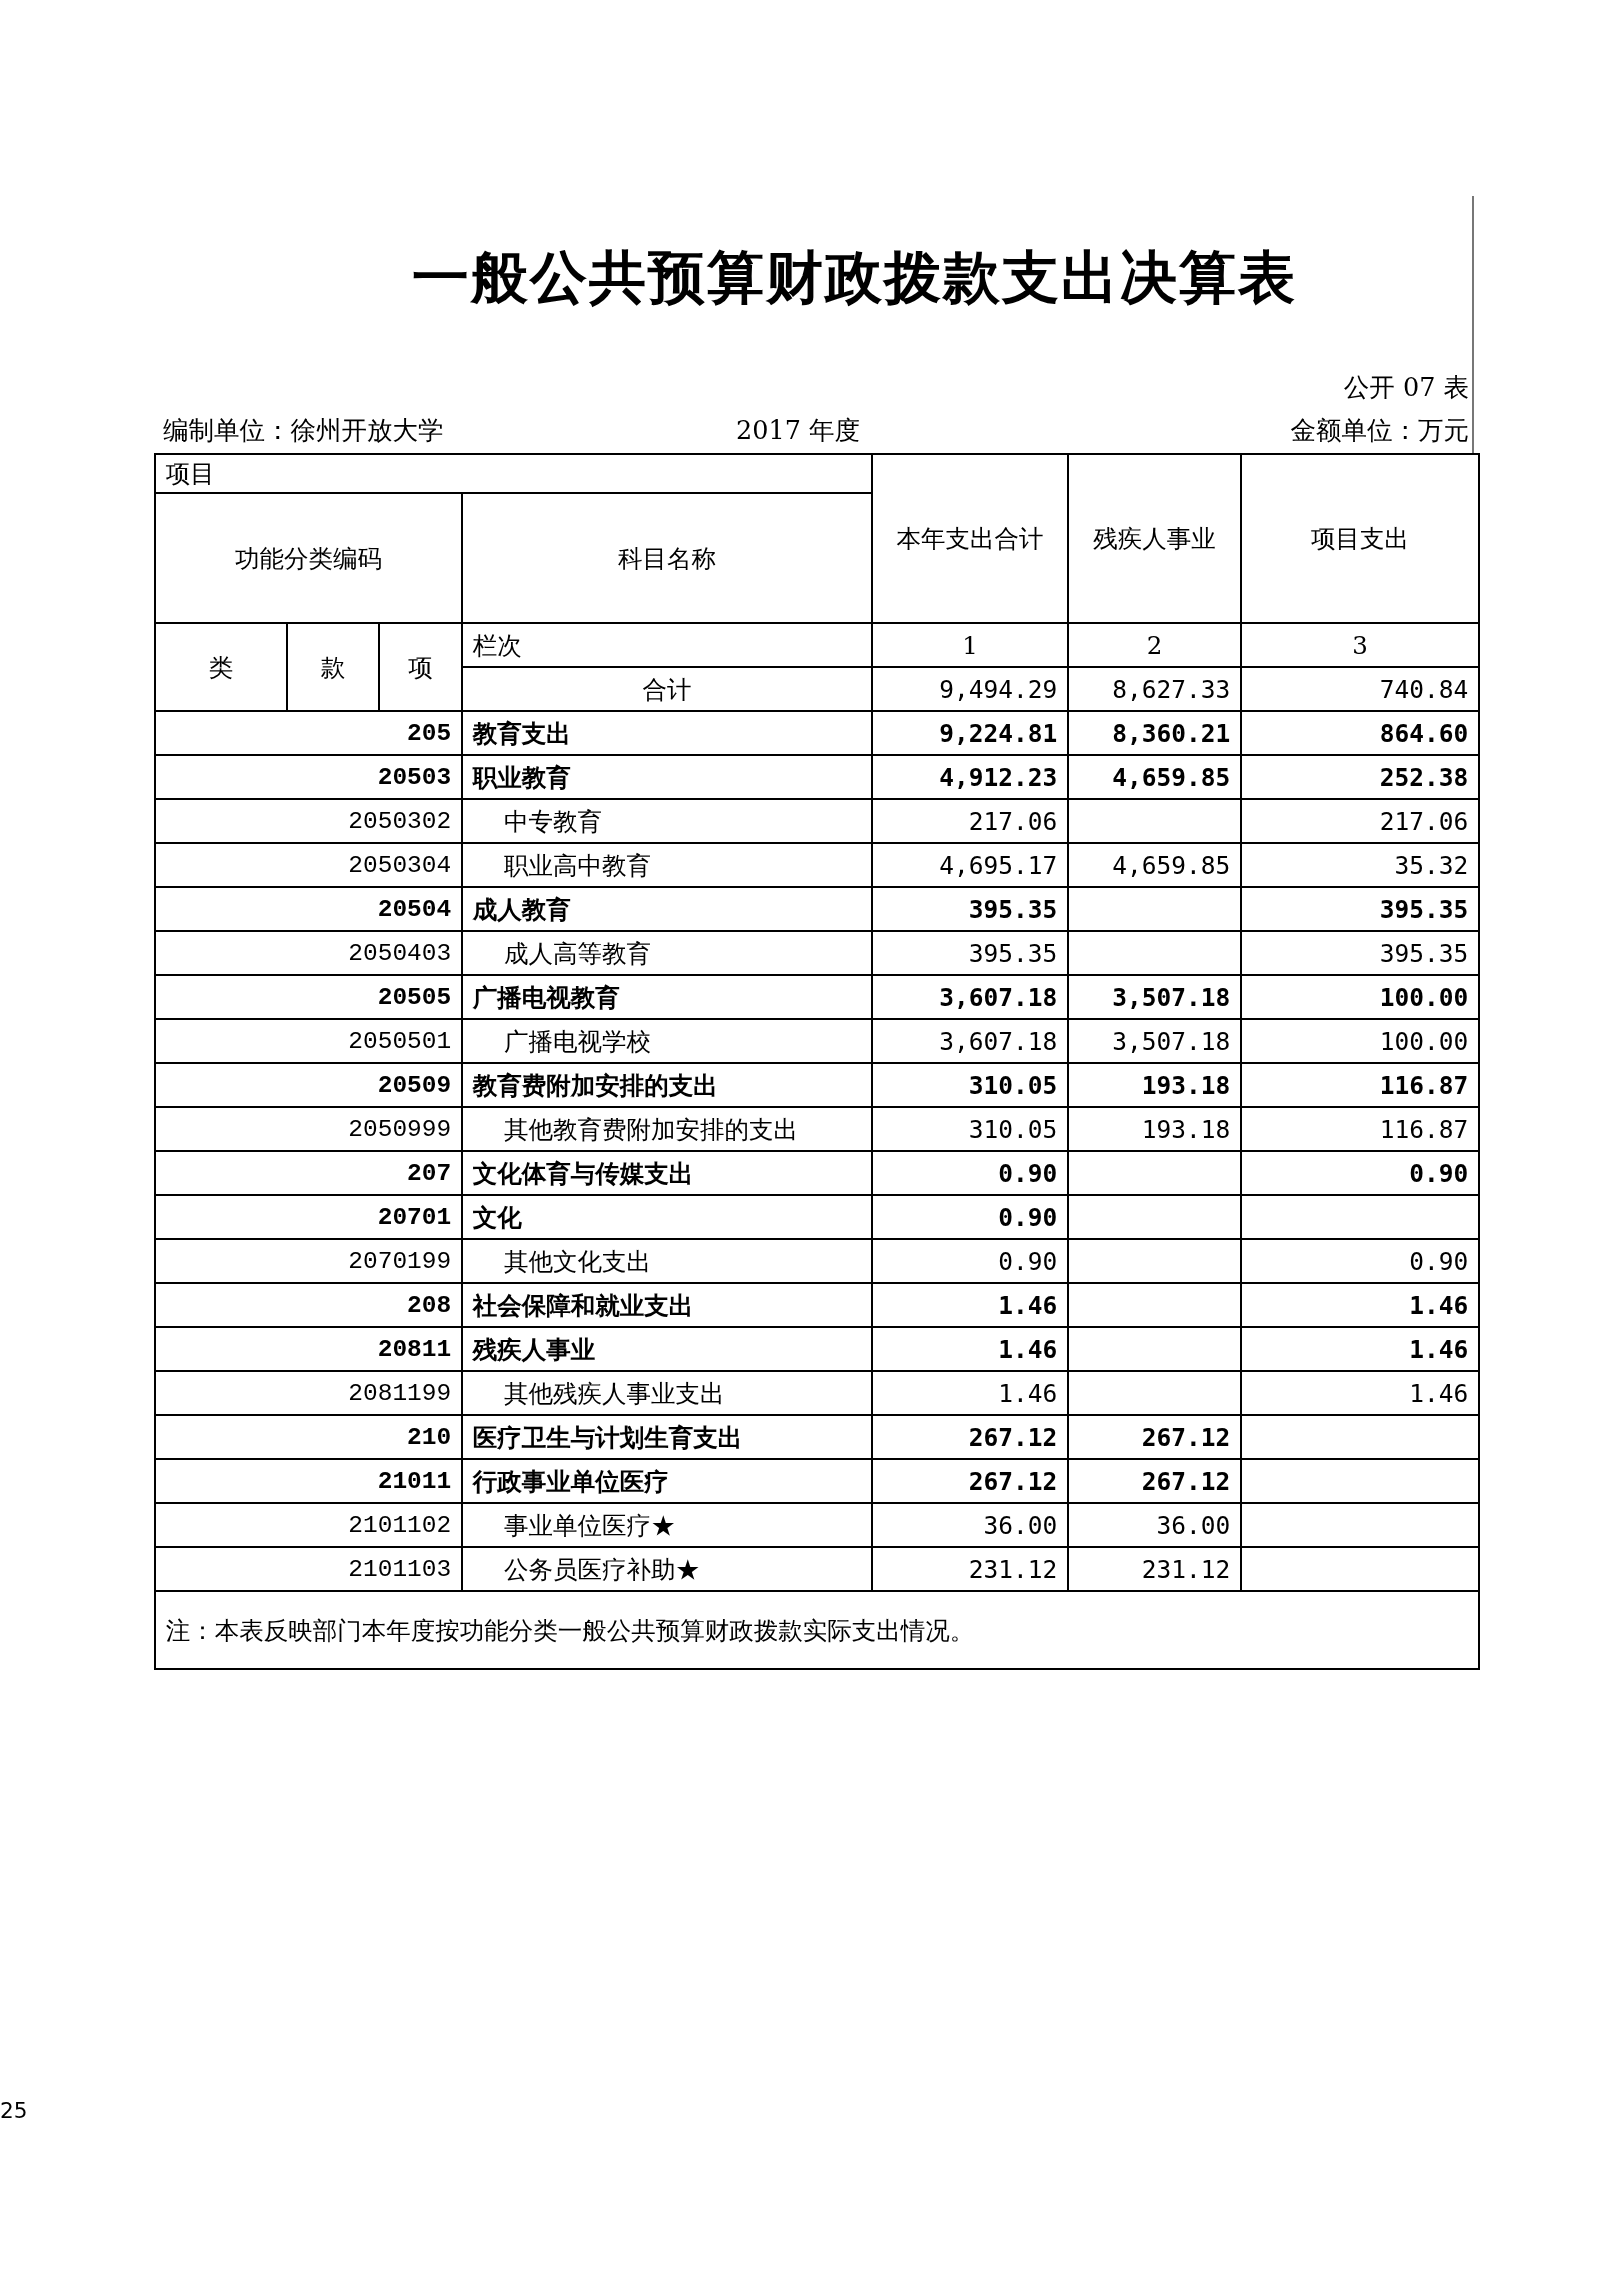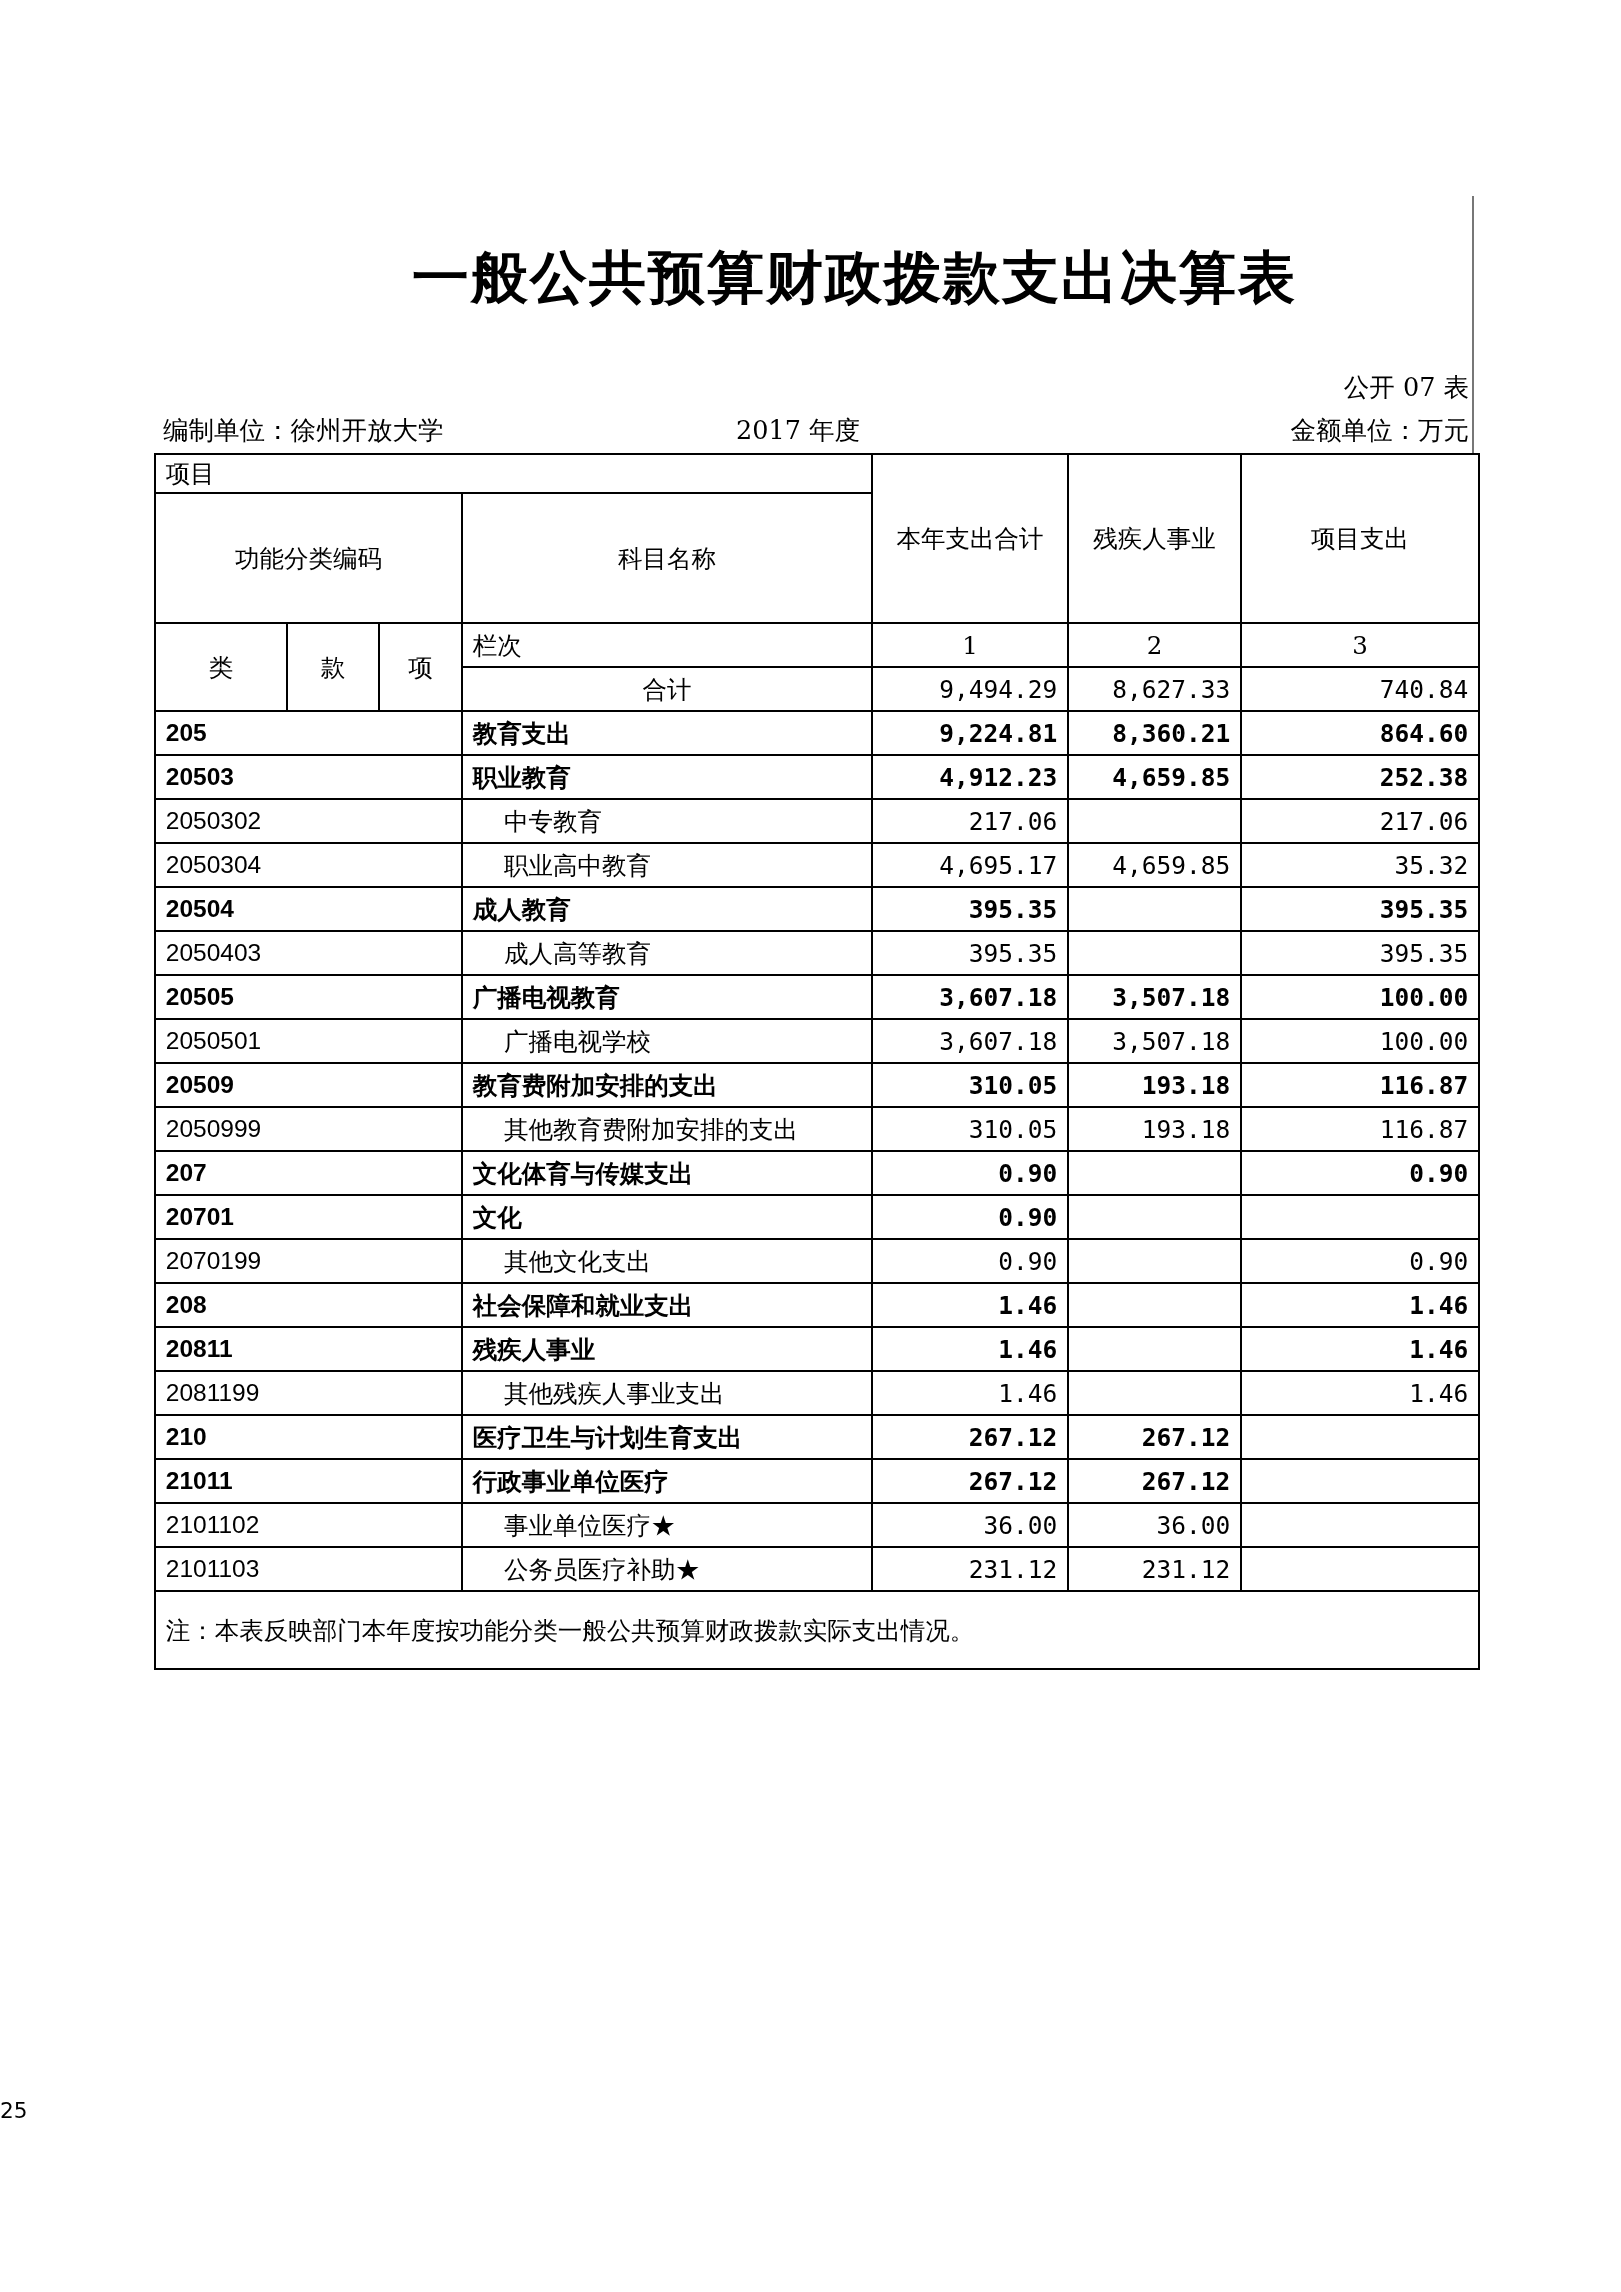--- a/index.html
+++ b/index.html
@@ -64,21 +64,21 @@
       vertical-align: middle;
     }
     table.main tr.thick-top td { border-top-width: 2.9px; }
     .c { text-align: center; }
     .r { text-align: right; font-family: "DejaVu Sans Mono", "Liberation Mono", monospace; letter-spacing: 0px; }
     .l { text-align: left; }
     .b { font-weight: bold; }
     .indent { padding-left: 41px !important; }
     .hdr-tall { height: 128px !important; }
     .hdr-xm { height: 37px !important; }
-    .code { font-family: Liberation Sans, sans-serif; }
+    .code { font-family: Liberation Mono, monospace; text-align: right; }
     .note td {
       height: 76px !important;
       font-size: 24.5px;
     }
     .page-number {
       position: absolute;
       left: 0;
       width: 1621px;
       top: 2098px;
       font-family: "DejaVu Sans", "Liberation Sans", sans-serif;

